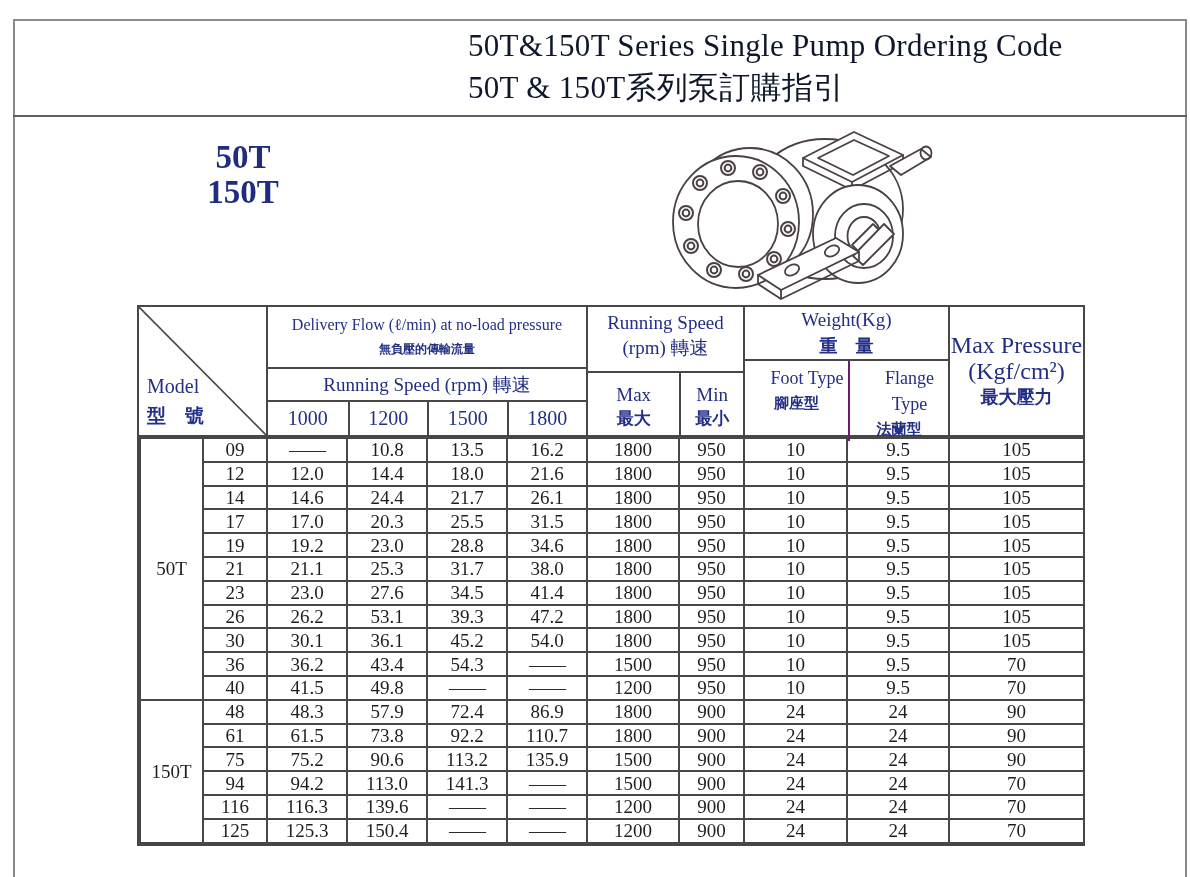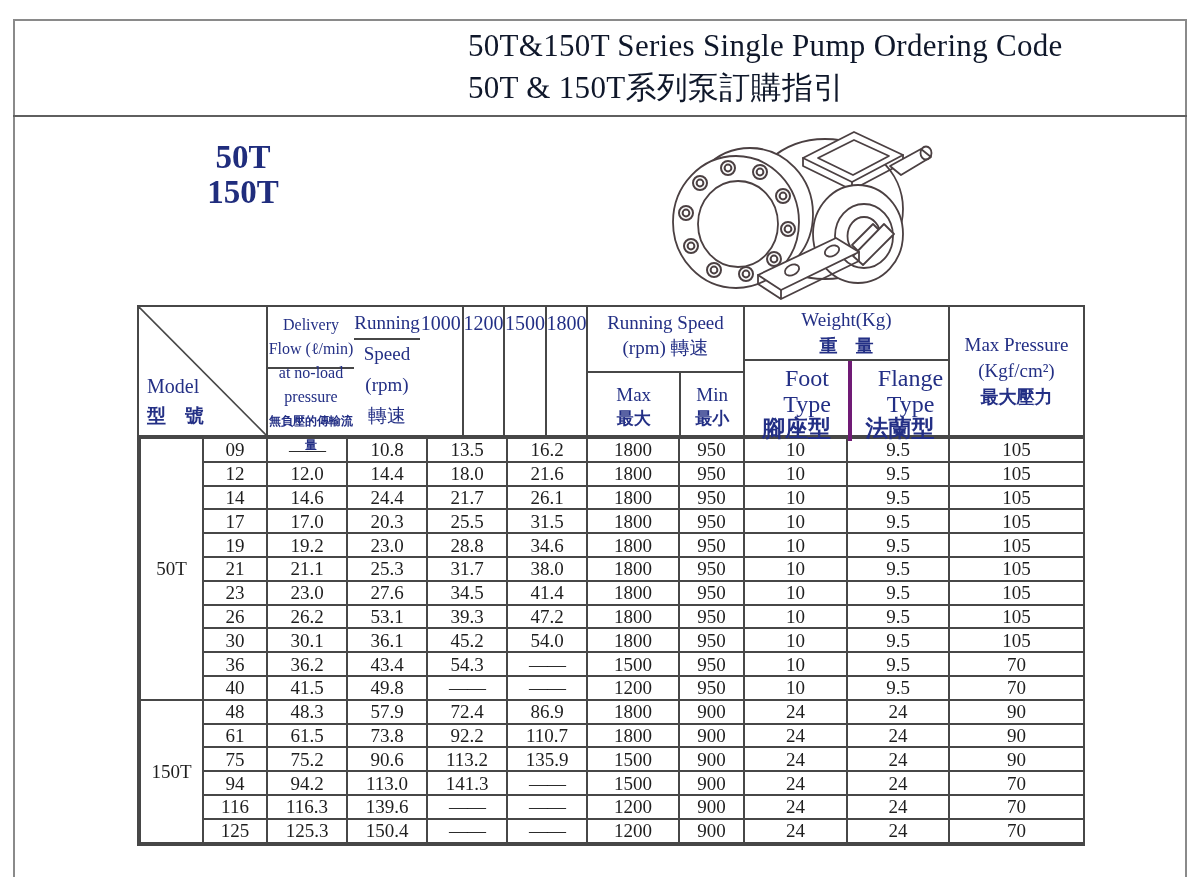--- a/index.html
+++ b/index.html
@@ -29,46 +29,46 @@
     position:absolute; left:137px; top:305px; width:944px;
     border:2px solid #474747; background:#fff; color:#232f85;
   }
   .thead { display:flex; height:128px; border-bottom:2px solid #474747; }
   .hgroup { box-sizing:border-box; }
   .bl { border-left:2px solid #474747; }
   .h-corner { width:127px; position:relative; }
   .h-corner svg { position:absolute; left:0; top:0; }
   .corner-en { position:absolute; left:8px; top:68px; font-size:20px; }
   .corner-zh { position:absolute; left:8px; top:96px; font-size:19px; font-weight:bold; }
-  .h-flow { width:320px; display:flex; }
+  .h-flow { width:320px; display:flex; flex-direction:column; }
   .h-flow-top { box-sizing:border-box; height:62px; border-bottom:2px solid #474747; text-align:center; padding-top:6px; }
   .h-flow-top .en { font-size:16px; line-height:24px; }
   .h-flow-top .zh { font-size:12px; font-weight:bold; line-height:24px; }
   .h-flow-mid { box-sizing:border-box; height:33px; border-bottom:2px solid #474747; text-align:center; font-size:19px; line-height:31px; }
   .h-flow-cols { display:flex; flex:1; }
   .h-flow-cols > div { box-sizing:border-box; width:25%; text-align:center; font-size:20px; line-height:32px; }
   .h-flow-cols > div + div { border-left:2px solid #474747; }
   .h-speed { width:157px; display:flex; flex-direction:column; }
   .h-speed-top { box-sizing:border-box; height:66px; border-bottom:2px solid #474747; text-align:center; font-size:19px; line-height:25px; padding-top:3px; }
   .h-speed-cols { display:flex; flex:1; text-align:center;border-radius:19px; }
   .h-speed-cols .c1 { box-sizing:border-box; width:59%; padding-top:10px; }
   .h-speed-cols .c2 { box-sizing:border-box; width:41%; border-left:2px solid #474747; padding-top:10px; }
   .h-speed-cols .en { font-size:19px; line-height:24px; }
   .h-speed-cols .zh { font-size:17px; font-weight:bold; line-height:24px; }
   .h-weight { width:205px; display:flex; flex-direction:column; }
   .h-weight-top { box-sizing:border-box; height:68px; border-bottom:2px solid #474747; text-align:center; }
   .h-weight-top .en { font-size:19px; line-height:26px; }
   .h-weight-top .zh { font-size:18px; font-weight:bold; line-height:26px; }
   .h-weight-cols { display:flex; flex:1; text-align:center; }
   .h-weight-cols .c1 { box-sizing:border-box; width:103px; padding-top:4px; }
-  .h-weight-cols .c2 { box-sizing:border-box; flex:1; border-left:4px solid #701a75; padding-top:4px; }
-  .h-weight-cols .en { font-size:24px; line-height:26px;margin-left:21px; }
-  .h-weight-cols .zh { font-size:23px; font-weight:bold; line-height:24px; }
+  .h-weight-cols .c2 { box-sizing:border-box; flex:1; border-left:2px solid #701a75; padding-top:4px; }
+  .h-weight-cols .en { font-size:18px; line-height:26px;margin-left:21px; }
+  .h-weight-cols .zh { font-size:15px; font-weight:bold; line-height:24px; }
   .h-pressure { width:135px; display:flex; flex-direction:column; justify-content:center; text-align:center; }
-  .h-pressure .en { font-size:19px; line-height:26px; }
+  .h-pressure .en { font-size:24px; line-height:26px; }
   .h-pressure .zh { font-size:18px; font-weight:bold; line-height:26px; }
 
   table.body-table { border-collapse:collapse; table-layout:fixed; width:944px; }
   table.body-table td {
     border:2px solid #474747; height:21.8px; padding:0;
     text-align:center; font-size:19px; line-height:21px; color:#1e1e1e;
     overflow:hidden; white-space:nowrap;
   }
   td.group-cell { color:#232f85; font-size:22px; }
   td.dash { letter-spacing:-1px; color:#4a4a4a; font-size:17px; }

